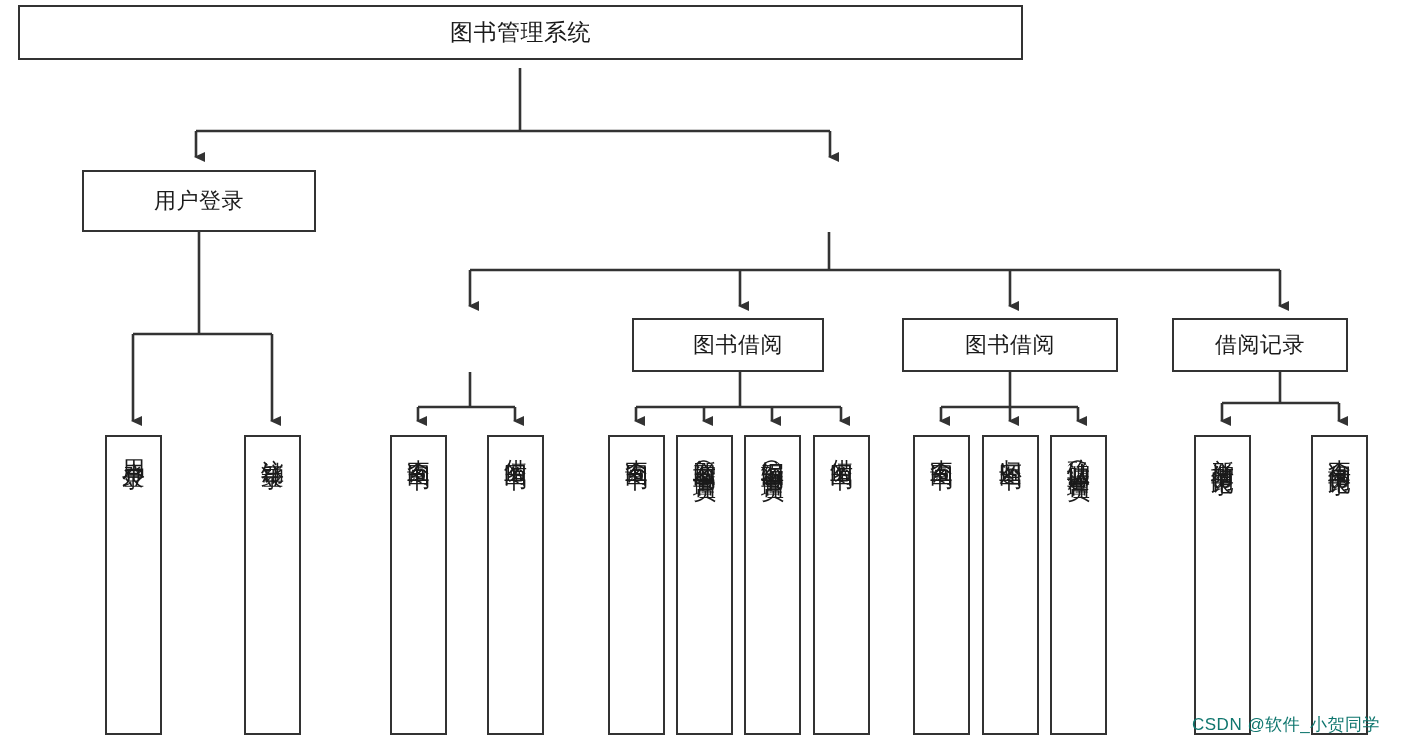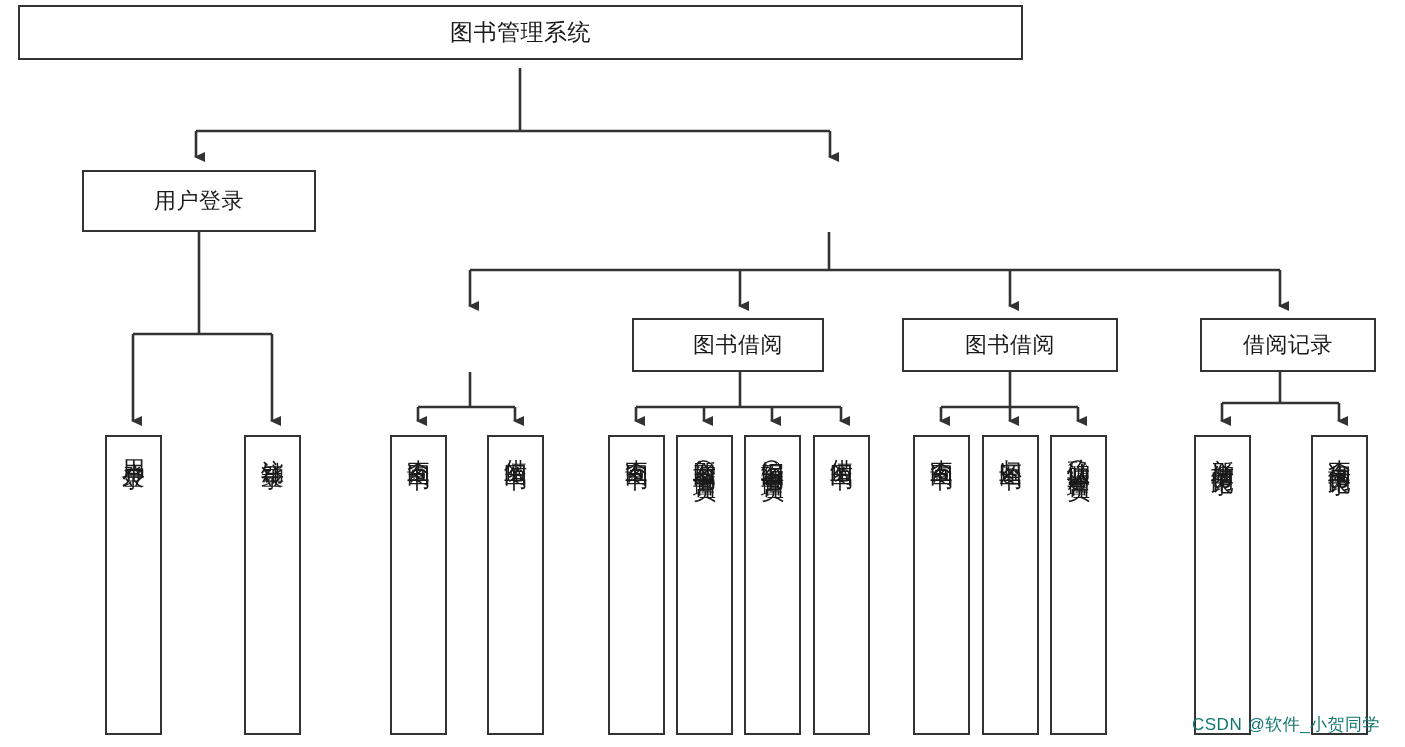--- a/index.html
+++ b/index.html
@@ -138,21 +138,21 @@
 
 
   <div class="node h" style="left:632px;top:318px;width:192px;height:54px;padding-left:20px;">
     <span class="label">图书借阅</span>
   </div>
 
   <div class="node h" style="left:902px;top:318px;width:216px;height:54px;">
     <span class="label">图书借阅</span>
   </div>
 
-  <div class="node h" style="left:1172px;top:318px;width:176px;height:54px;margin-left:28px;">
+  <div class="node h" style="left:1172px;top:318px;width:176px;height:54px;">
     <span class="label">借阅记录</span>
   </div>
 
   <div class="node v" style="left:105px;top:435px;width:57px;height:300px;">
     <span class="label">用户登录</span>
   </div>
 
   <div class="node v" style="left:244px;top:435px;width:57px;height:300px;">
     <span class="label">注销登录</span>
   </div>

